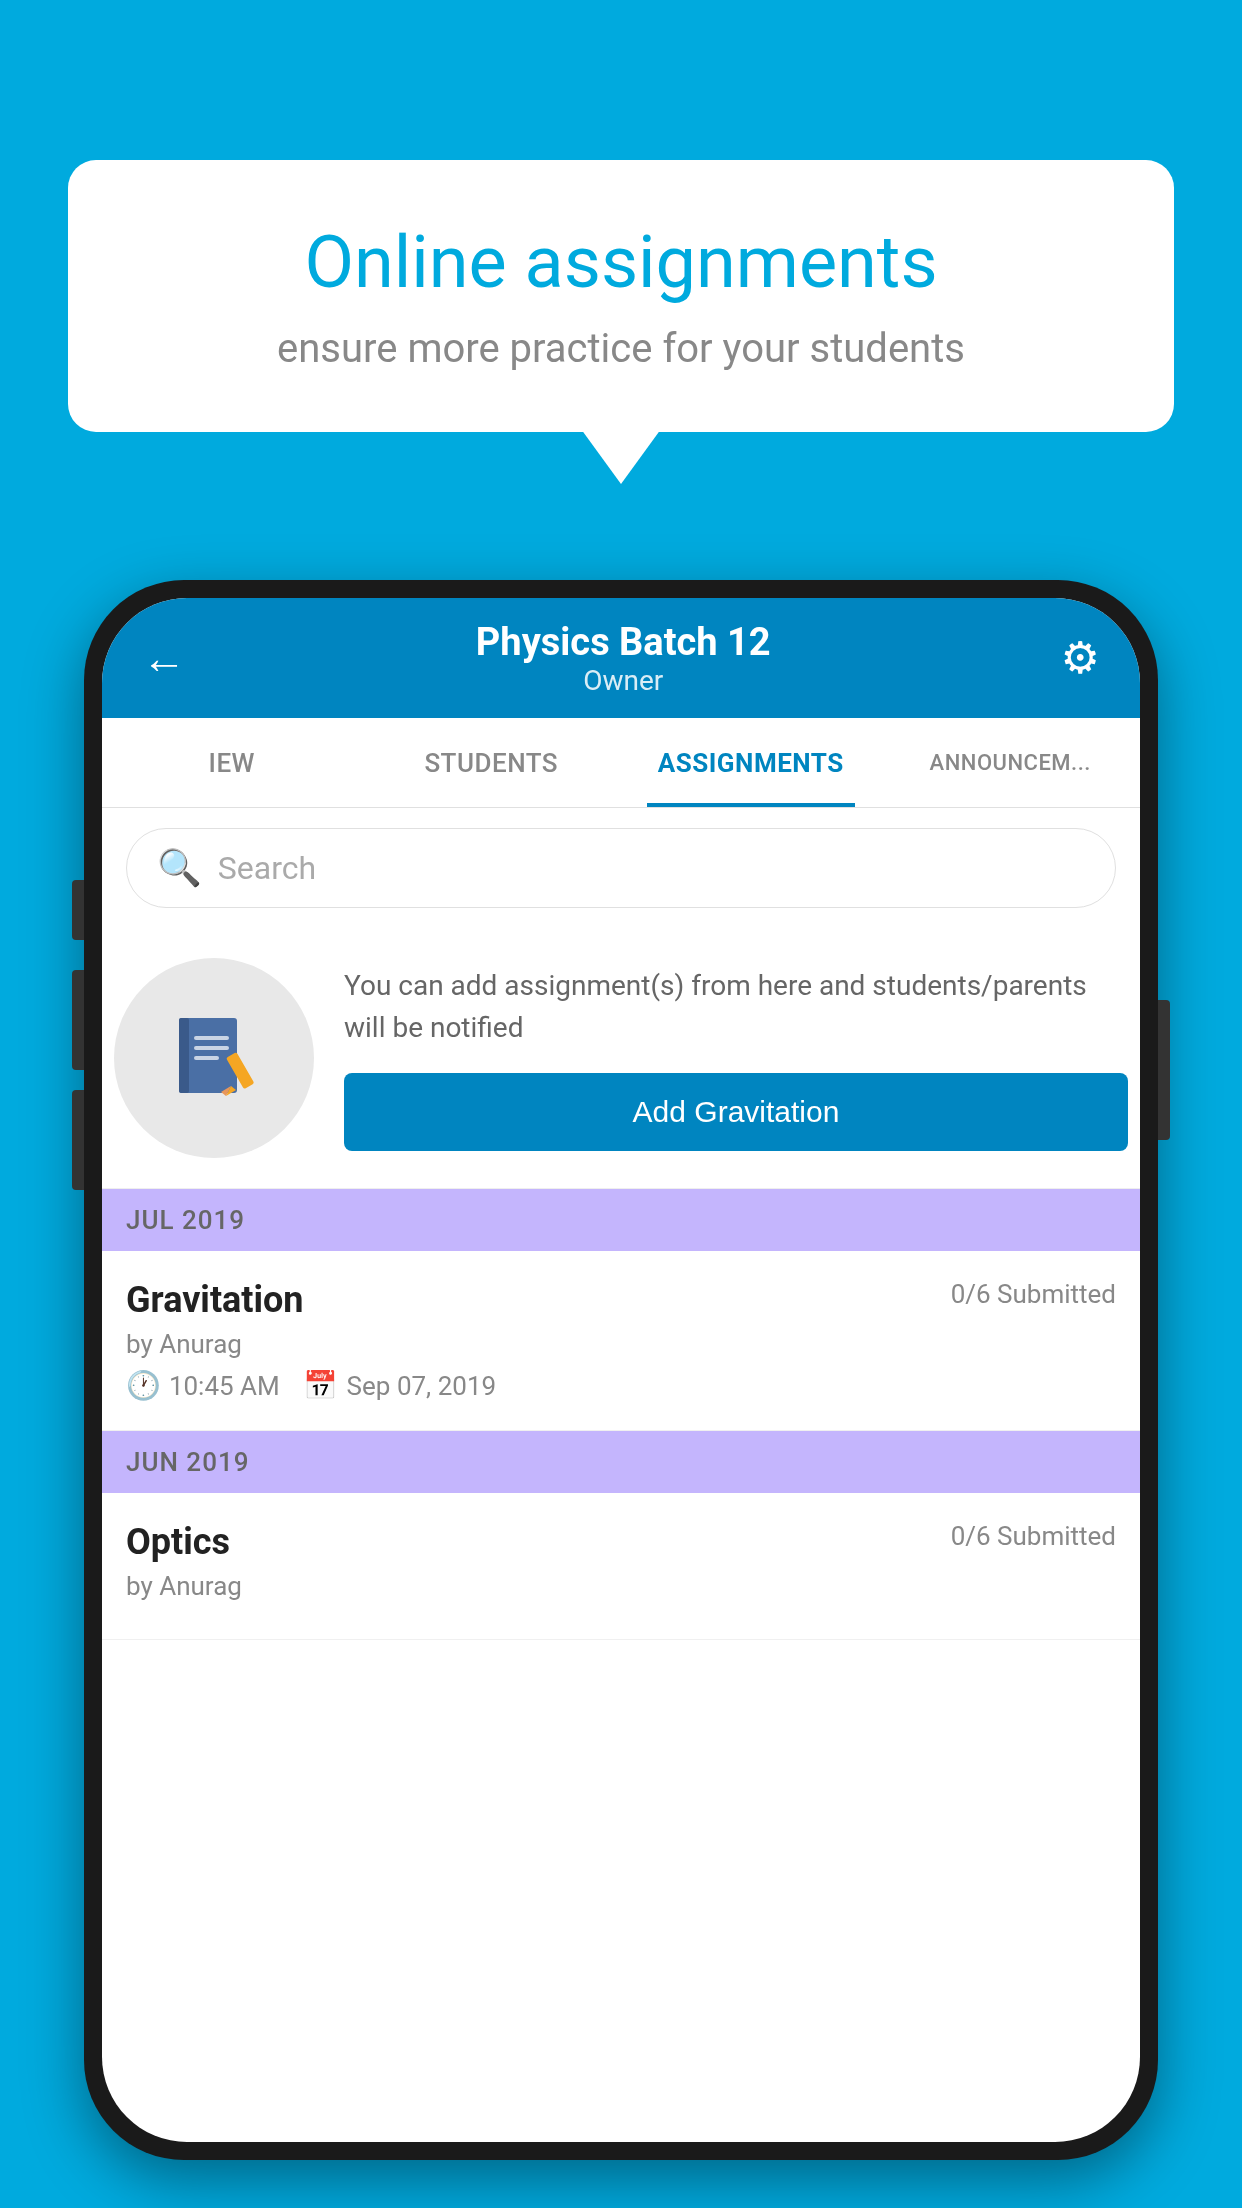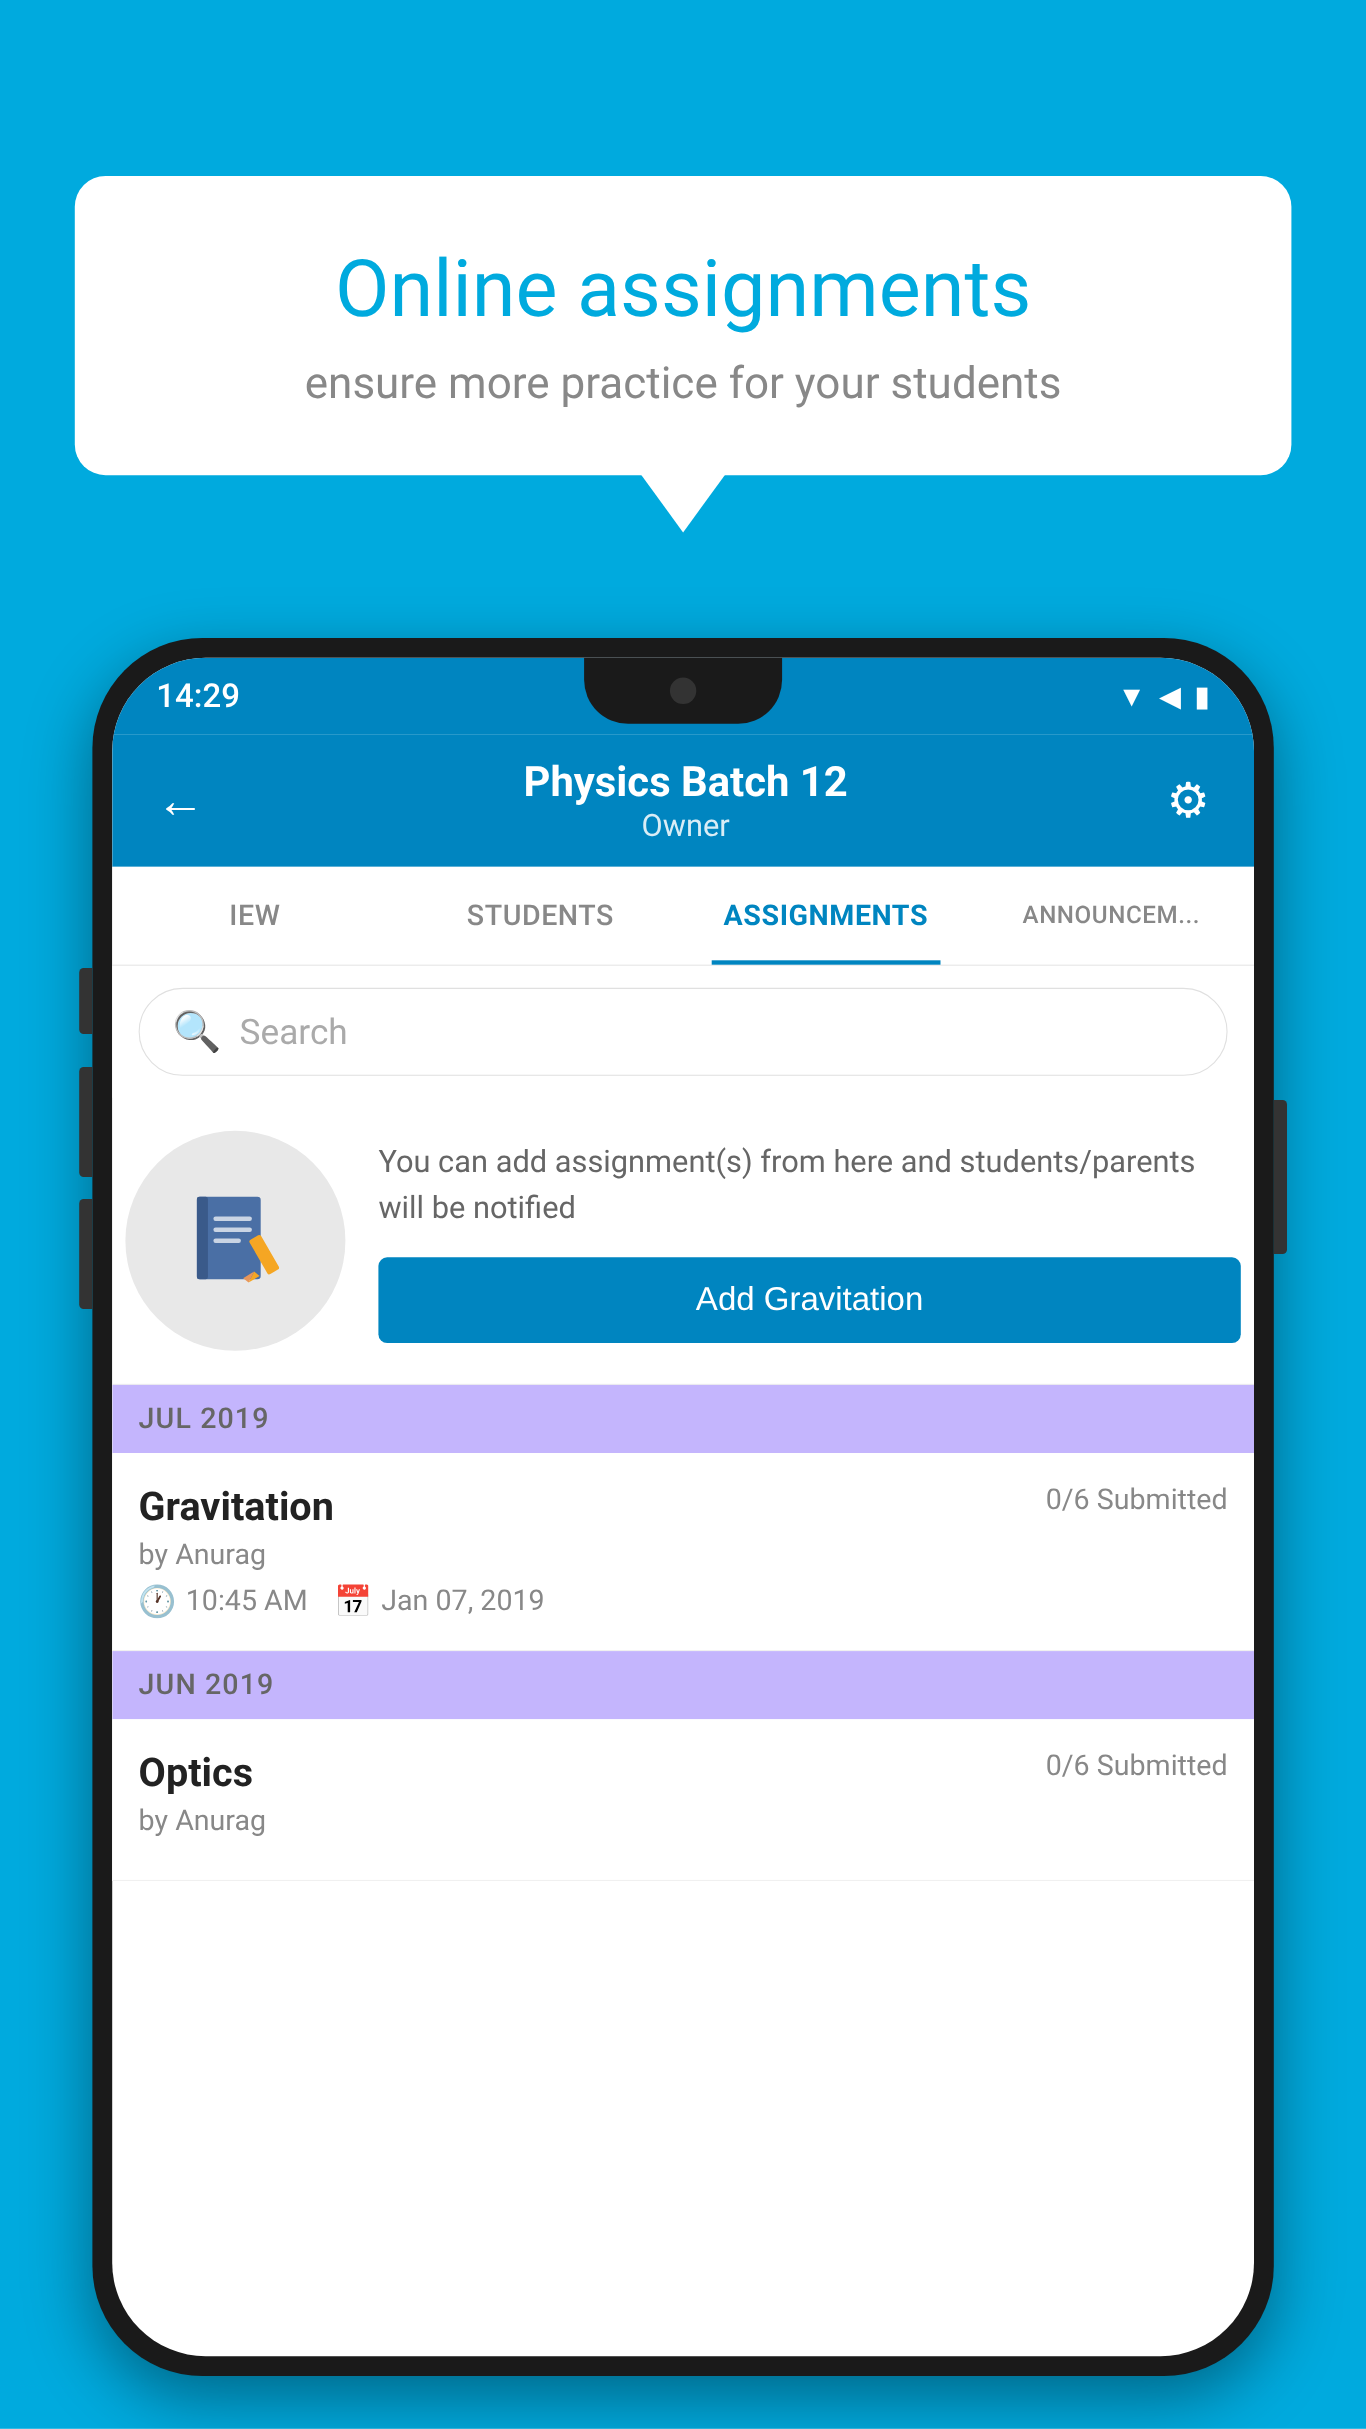--- a/index.html
+++ b/index.html
@@ -368,31 +368,20 @@
 </div>
 
 <div class="phone-container">
   <div class="phone-outer">
     <div class="phone-side-btn-left"></div>
     <div class="phone-side-btn-left2"></div>
     <div class="phone-side-btn-left3"></div>
     <div class="phone-side-btn-right"></div>
     <div class="phone-inner">
 
-      <div class="status-bar">
-        <span class="status-time">14:29</span>
-        <div class="notch">
-          <div class="notch-camera"></div>
-        </div>
-        <div class="status-icons">
-          <span>▼</span>
-          <span>◀</span>
-          <span>▮</span>
-        </div>
-      </div>
 
       <div class="app-bar">
         <span class="back-icon">←</span>
         <div class="app-bar-title">
           <div class="batch-name">Physics Batch 12</div>
           <div class="batch-role">Owner</div>
         </div>
         <span class="settings-icon">⚙</span>
       </div>
 
@@ -441,21 +430,21 @@
             <span class="assignment-submitted">0/6 Submitted</span>
           </div>
           <div class="assignment-by">by Anurag</div>
           <div class="assignment-meta">
             <div class="meta-item">
               <span class="meta-icon">🕐</span>
               <span>10:45 AM</span>
             </div>
             <div class="meta-item">
               <span class="meta-icon">📅</span>
-              <span>Jan 07, 2019</span>
+              <span>Sep 07, 2019</span>
             </div>
           </div>
         </div>
 
         <div class="section-header">JUN 2019</div>
         <div class="assignment-item">
           <div class="assignment-row-top">
             <span class="assignment-name">Optics</span>
             <span class="assignment-submitted">0/6 Submitted</span>
           </div>

